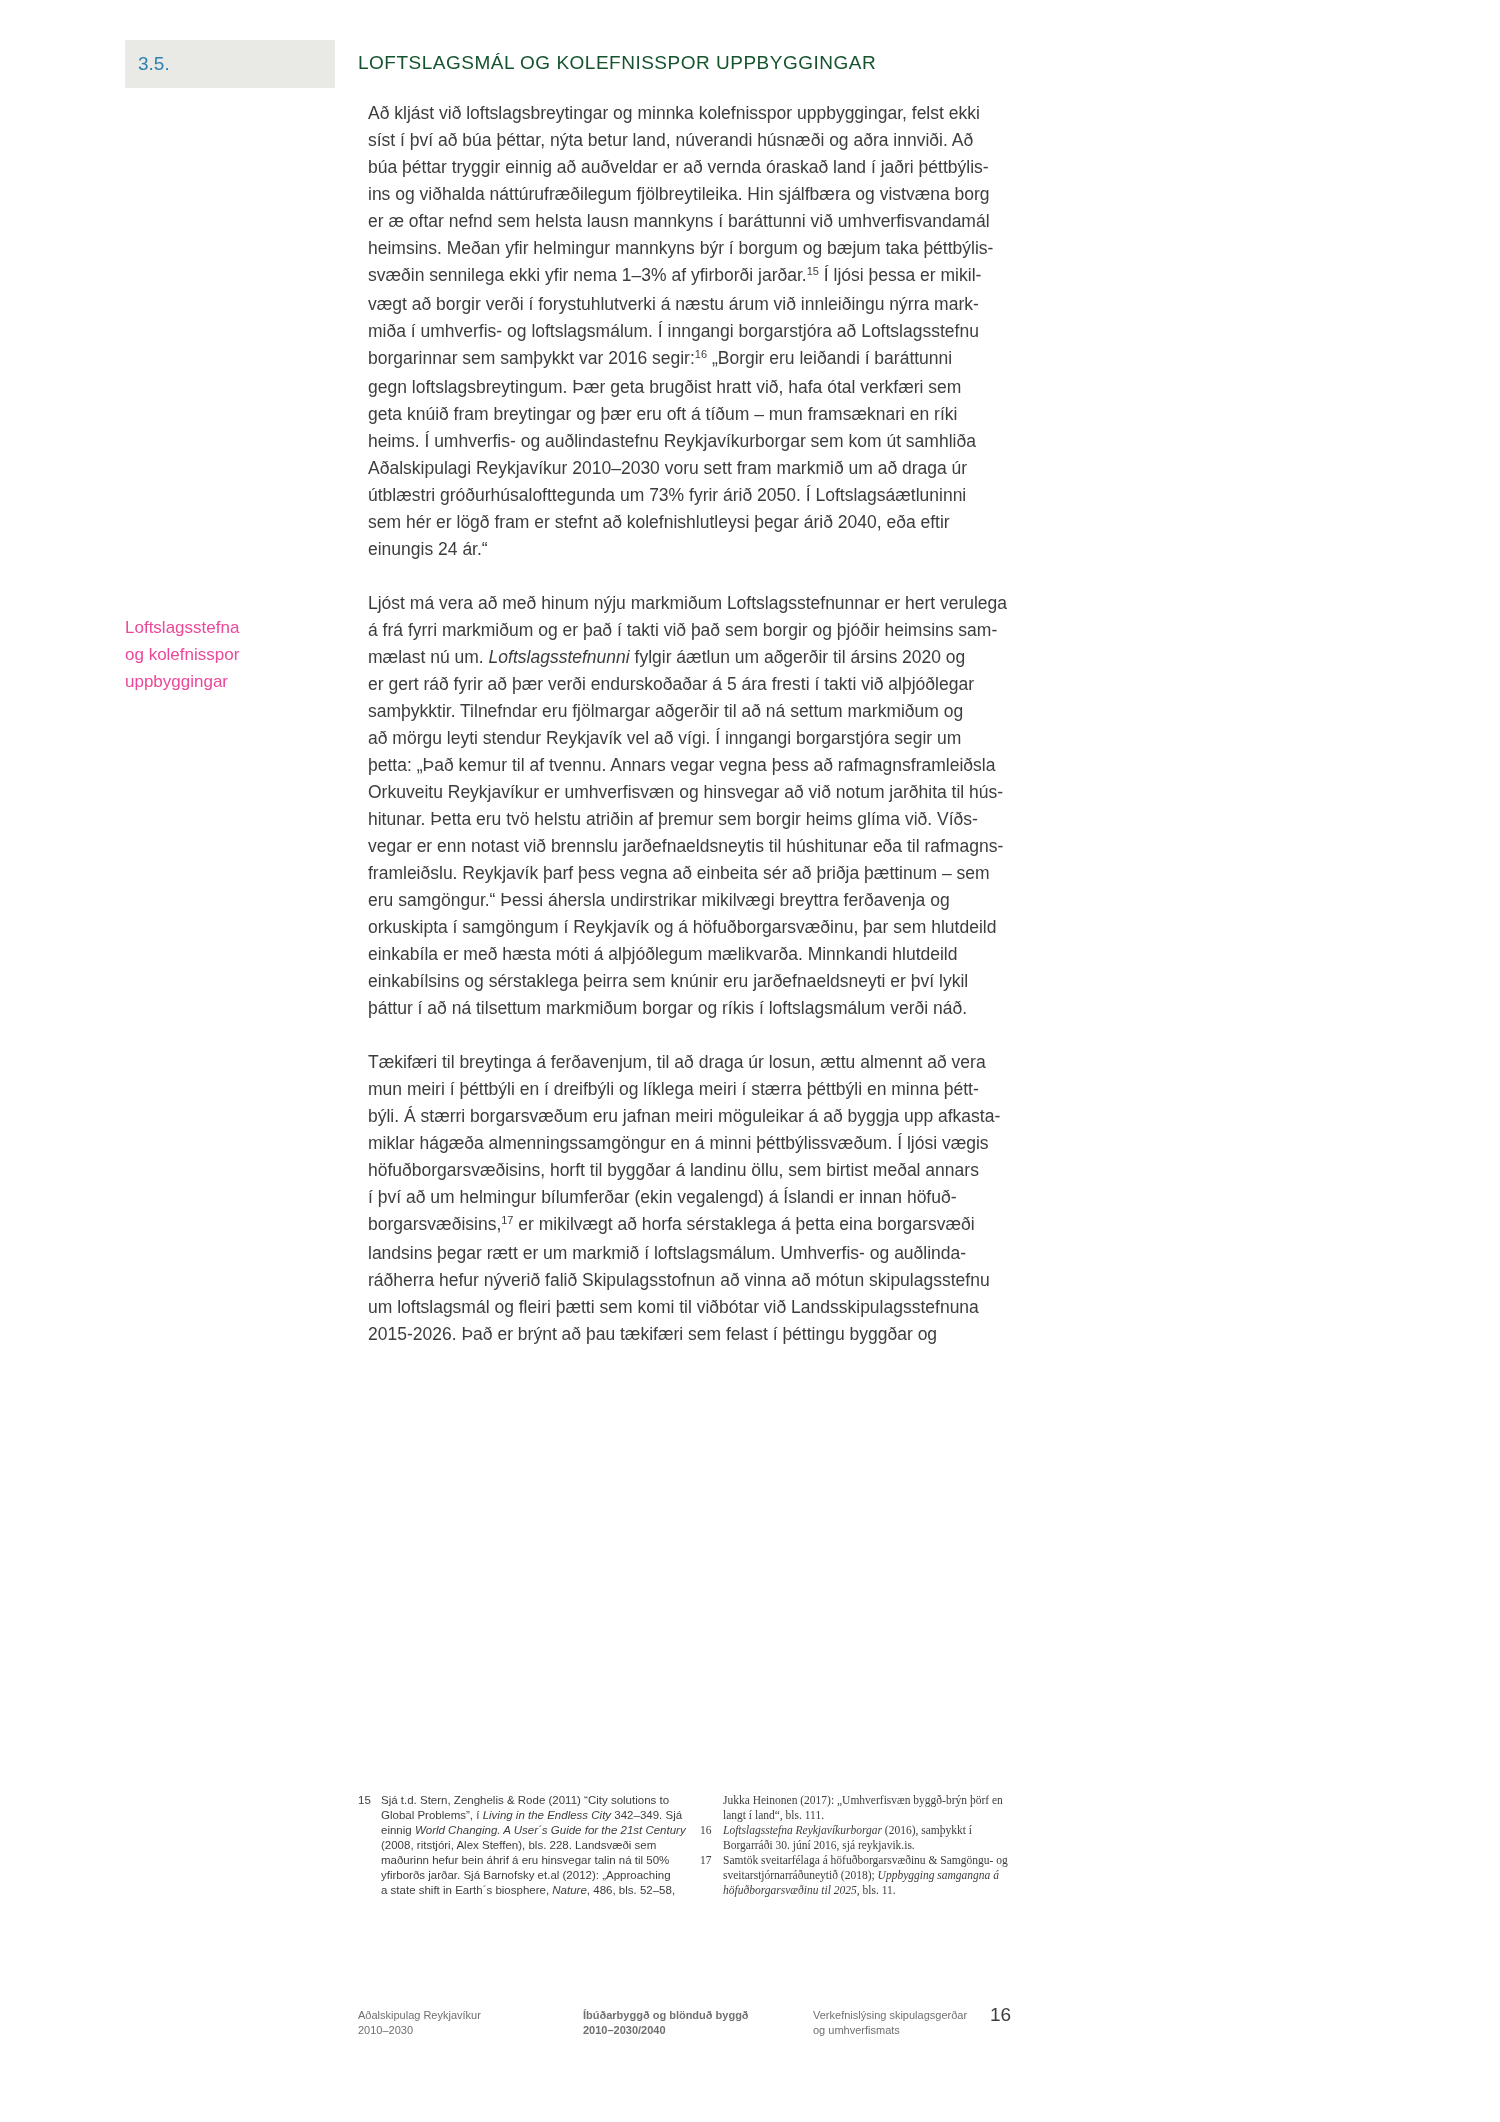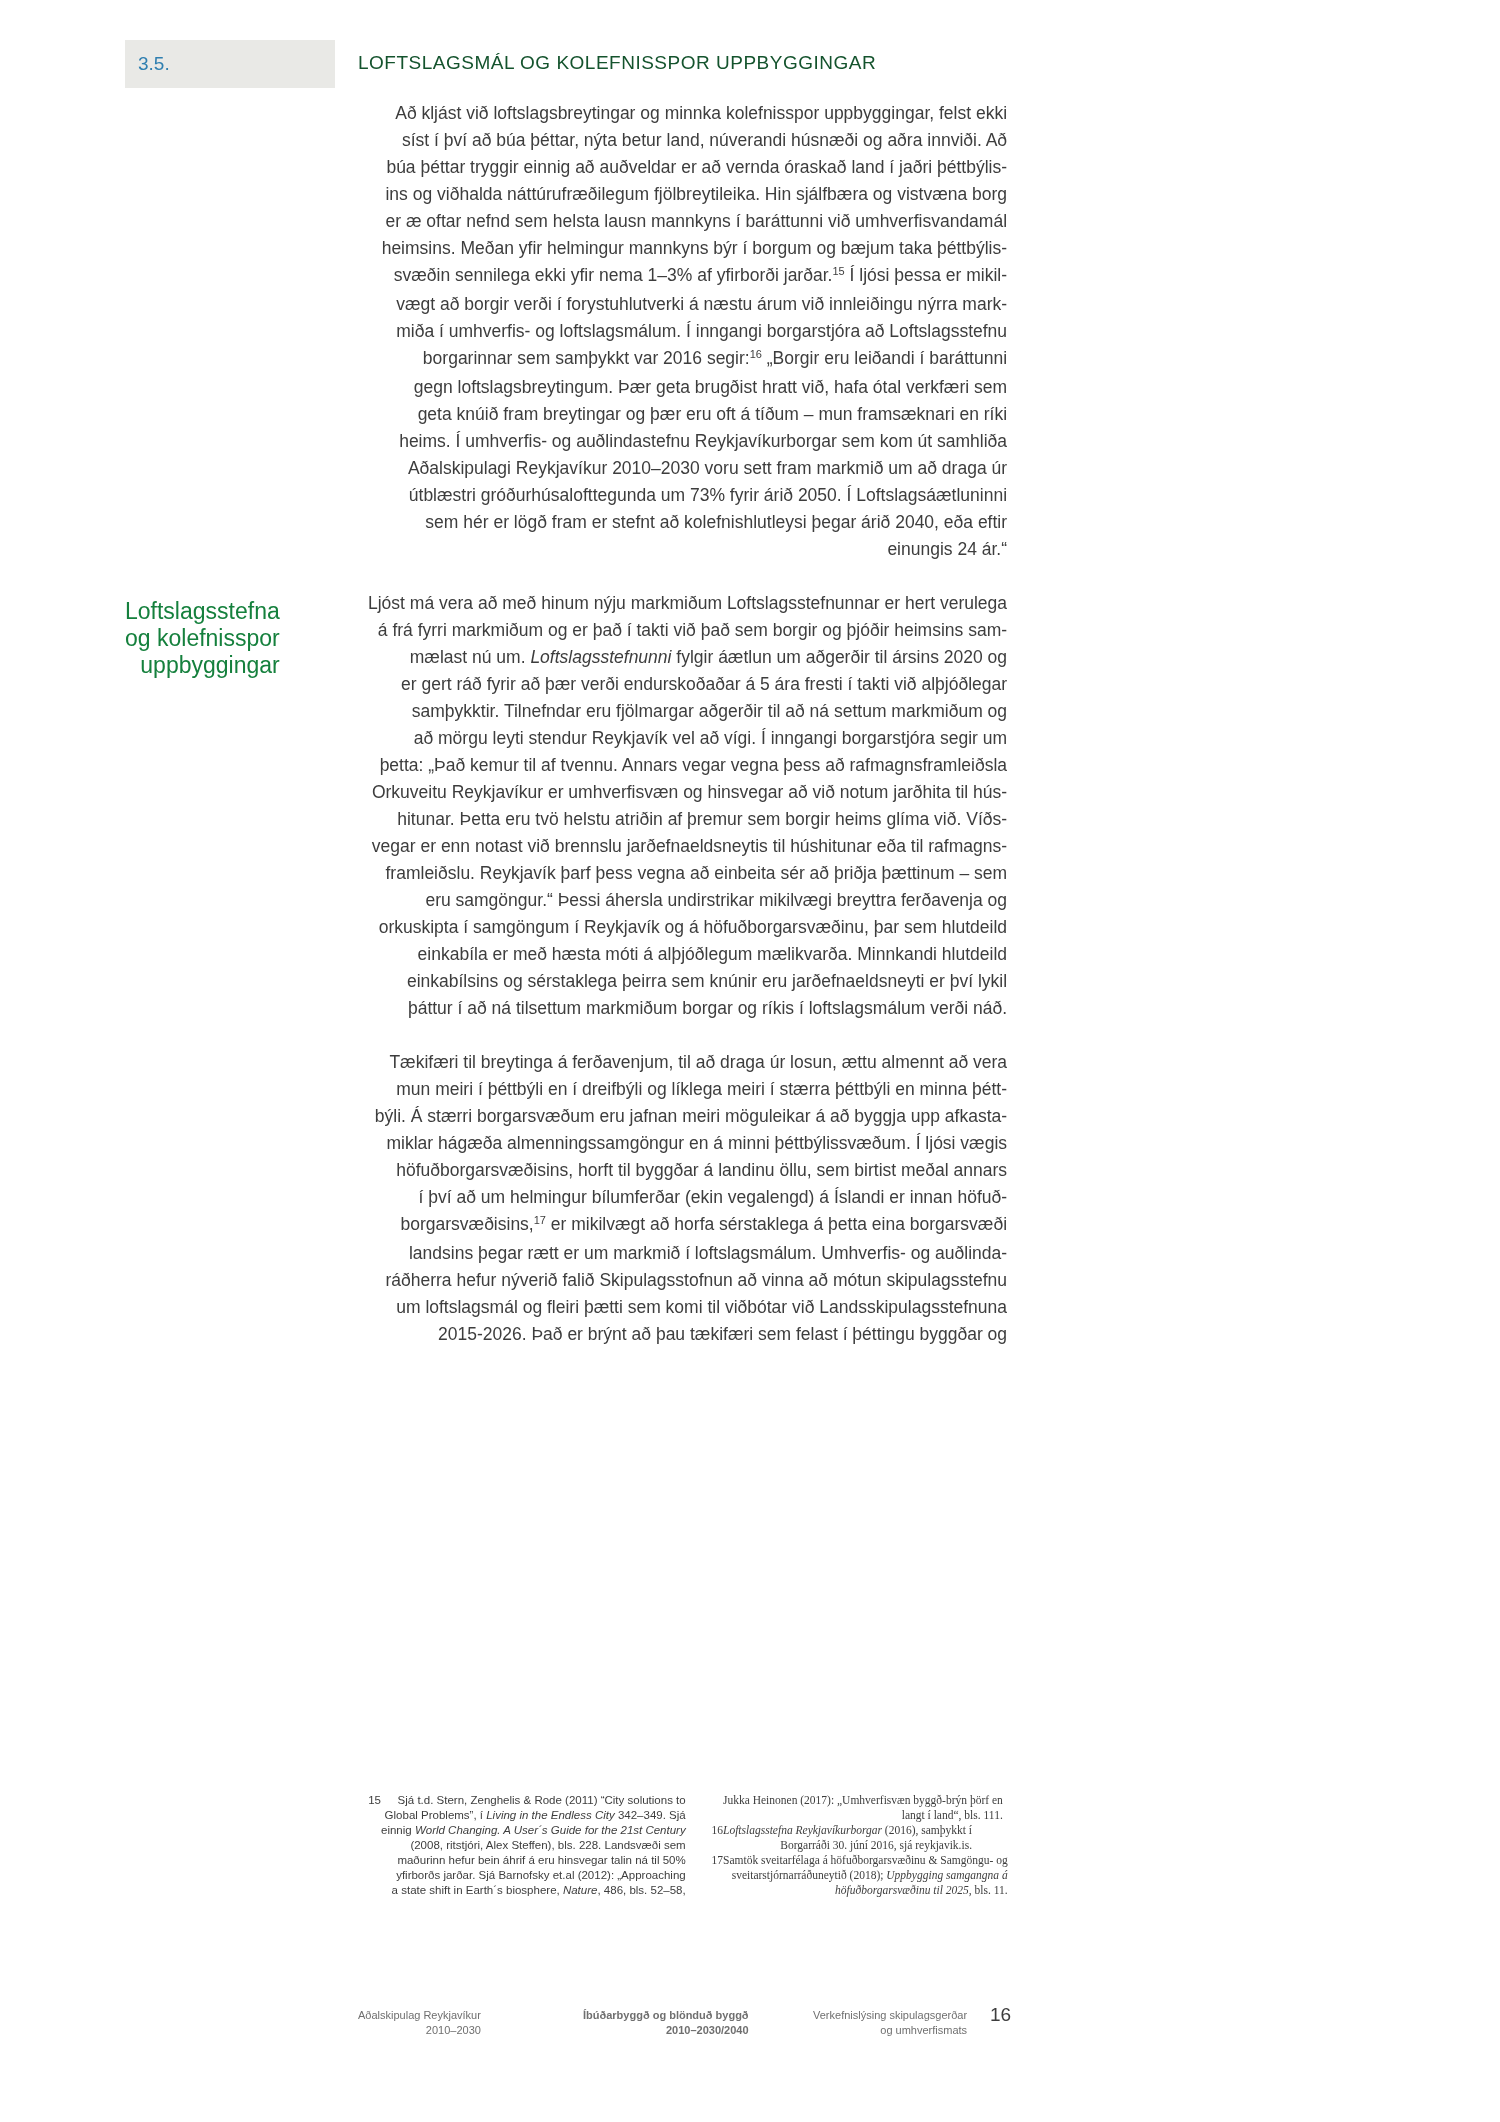--- a/index.html
+++ b/index.html
@@ -4,21 +4,20 @@
 <style>
   * { margin:0; padding:0; box-sizing:border-box; }
   html,body { background:#ffffff; }
   .page {
     position:relative;
     width:1500px; height:2122px;
     background:#ffffff;
     font-family:"Liberation Sans", sans-serif;
     color:#3d3d3d;
     overflow:hidden;
-    text-align:right;
   }
   .section-box {
     position:absolute; left:125px; top:40px;
     width:210px; height:48px;
     background:#e9e9e6;
     display:flex; align-items:center;
     padding-left:13px;
   }
   .section-number { font-size:19px; color:#2f7fb0; }
   .heading {
@@ -29,23 +28,23 @@
   }
   .body-col { position:absolute; left:368px; top:100px; }
   .para {
     font-size:17.5px; line-height:27px;
     white-space:nowrap;
     margin-bottom:27px;
   }
   .para em, .fn-text em { font-style:italic; }
   sup { font-size:11px; vertical-align:baseline; position:relative; top:-6px; }
   .side-label {
-    position:absolute; left:125px; top:598px;
-    font-size:23px; line-height:27px;
-    color:#15803d; white-space:nowrap;
+    position:absolute; left:125px; top:614px;
+    font-size:17px; line-height:27px;
+    color:#ec4899; white-space:nowrap;
   }
   .fn-col { position:absolute; top:1793px; font-size:11.5px; line-height:15px; }
   .fn-col-left  { left:358px; }
   .fn-col-right { left:700px;font-family:Liberation Serif, serif; }
   .fn-item { display:flex; }
   .fn-num { width:23px; flex:none; }
   .fn-text { white-space:nowrap; }
   .footer-col {
     position:absolute; top:2008px;
     font-size:11px; line-height:15px;

